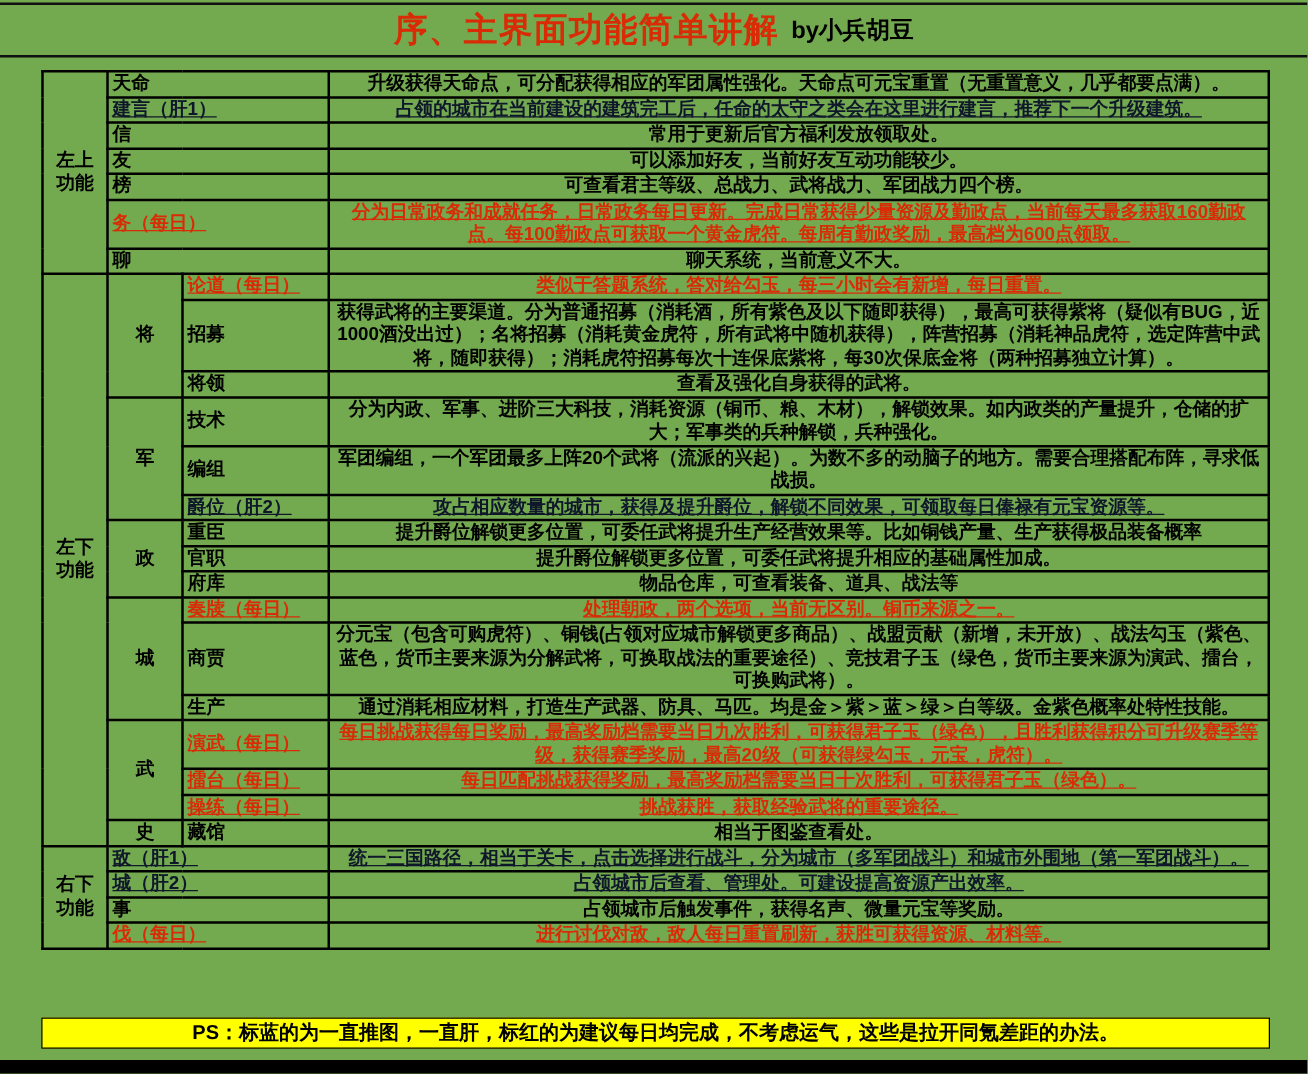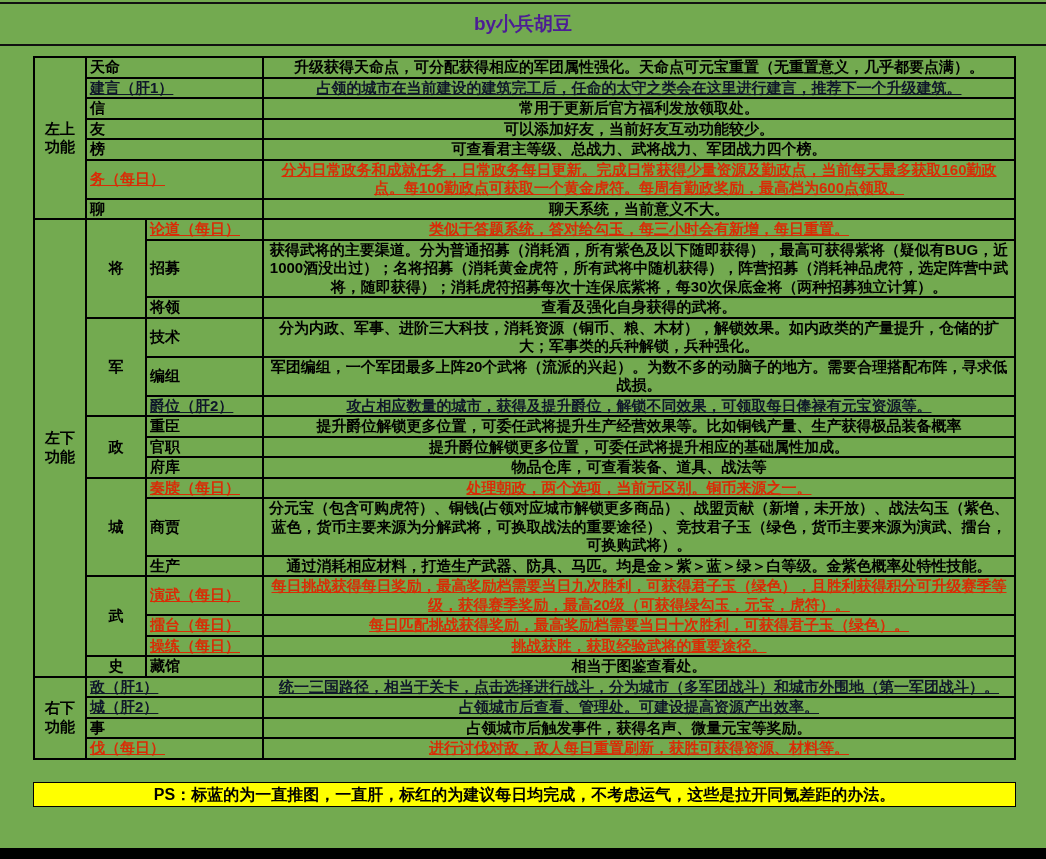--- a/index.html
+++ b/index.html
@@ -10,50 +10,51 @@
     font-weight:bold;color:#000;
   }
   .hrule{position:absolute;left:0;width:1046px;height:2px;background:#111;}
   #rule-top{top:2px;}
   #rule-title{top:44px;}
   #title-bar{
     position:absolute;top:6px;left:0;width:1046px;height:36px;
     display:flex;align-items:center;justify-content:center;gap:10px;
   }
   #title-bar .main{font-size:27px;color:#d92c06;letter-spacing:1px;}
-  #title-bar .by{font-size:19px;color:#4c1d95;}
+  #title-bar .by{font-size:19px;color:#000000;}
   #main-table{
     position:absolute;top:56px;left:33px;
     border-collapse:collapse;table-layout:fixed;width:981px;
   }
   #main-table td{
     border:2px solid #000;
     font-size:15px;line-height:18.5px;
     padding:0 3px;vertical-align:middle;
     word-break:break-all;overflow:hidden;
   }
   td.sec{text-align:center;font-size:16px;line-height:20px;padding:0;border-radius:17px;}
   td.cat{text-align:center;font-size:17px;padding:0;}
   td.feat{text-align:left;}
   td.desc{text-align:center;}
   .red{color:#d92c06;text-decoration:underline;}
   .blue{color:#0f172a;text-decoration:underline;}
   #ps-bar{
-    position:absolute;top:782px;left:33px;width:981px;
+    position:absolute;top:814px;left:33px;width:981px;
     background:#ffff00;border:1px solid #000;
     text-align:center;font-size:16px;line-height:21px;padding:1px 0;
   }
   #bottom-bar{position:absolute;bottom:0;left:0;width:1046px;height:11px;background:#000;}
 </style>
 </head>
 <body>
 
 <div class="hrule" id="rule-top"></div>
 
 <div id="title-bar">
+  <span class="main">序、主界面功能简单讲解</span>
   <span class="by">by小兵胡豆</span>
 </div>
 
 <div class="hrule" id="rule-title"></div>
 
 <table id="main-table">
   <colgroup>
     <col style="width:52px">
       <col style="width:60px">
       <col style="width:117px">

